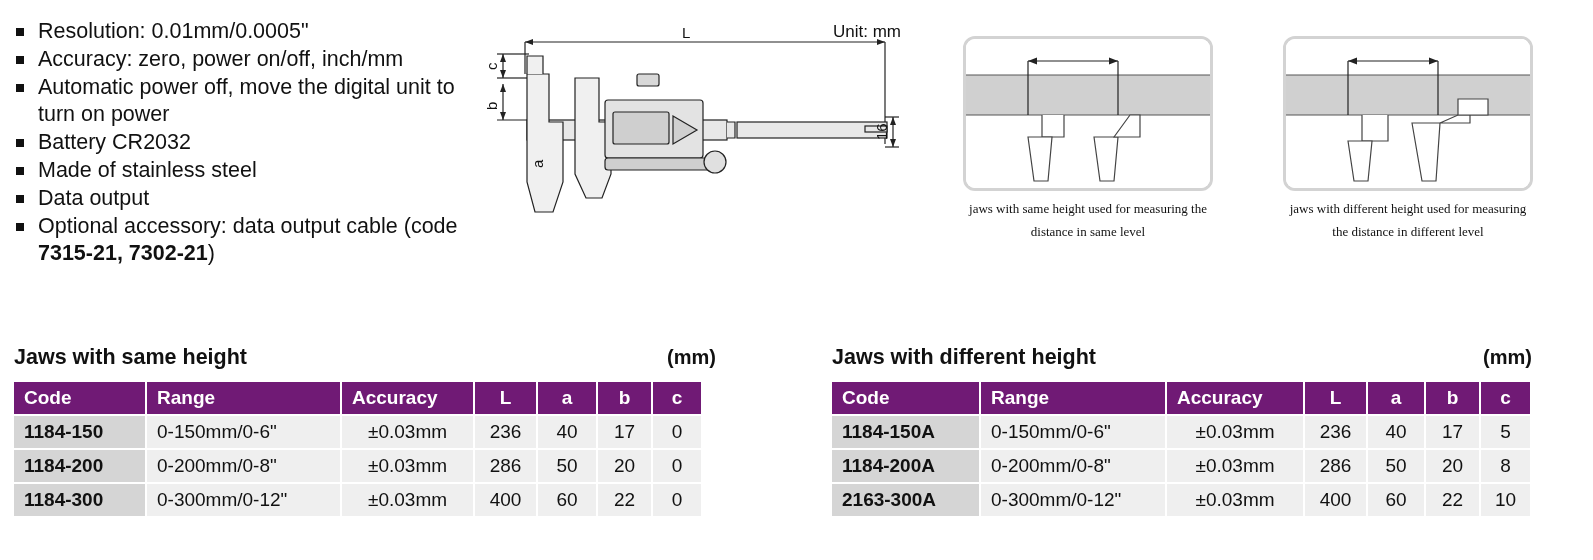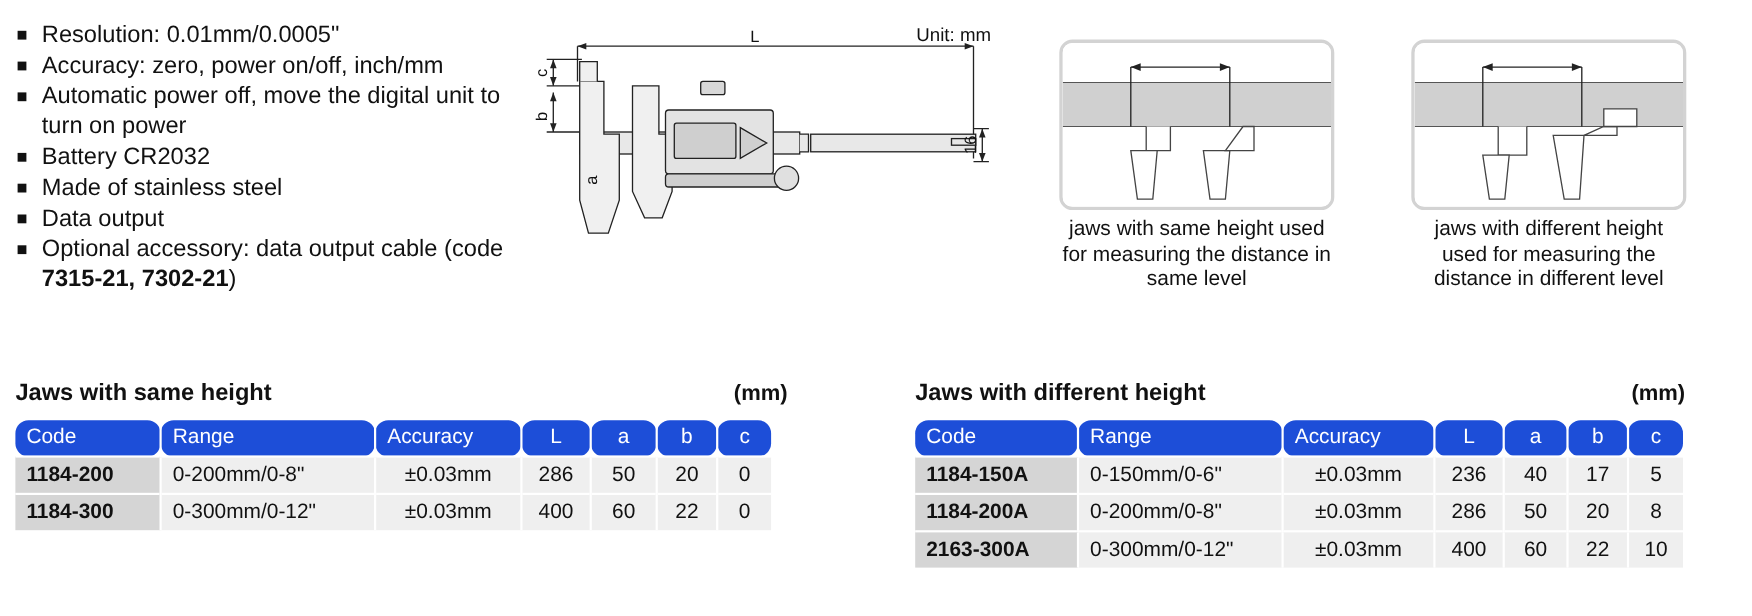--- a/index.html
+++ b/index.html
@@ -84,23 +84,24 @@
     border: 3px solid #d3d3d3;
     border-radius: 12px;
     background: #ffffff;
     box-sizing: border-box;
     overflow: hidden;
     position: relative;
   }
   .jaw-caption {
     margin-top: 7px;
     text-align: center;
-    font-size: 19px;
+    font-size: 13px;
     line-height: 22.5px;
     color: #111;
+    font-family: Liberation Serif, serif;
   }
 
   
   .table-block {
     position: absolute;
     top: 345px;
   }
   .table-block.left  { left: 14px;  width: 702px; }
   .table-block.right { left: 832px; width: 700px; }
 
@@ -120,29 +121,28 @@
     font-weight: bold;
     color: #111;
   }
 
   table.spec {
     border-collapse: collapse;
     table-layout: fixed;
     font-size: 19px;
   }
   table.spec th {
-    background: #1d4ed8;
+    background: #701a75;
     color: #ffffff;
-    font-weight: normal;
+    font-weight: bold;
     text-align: left;
     padding: 5px 10px;
     border-right: 2px solid #ffffff;
     height: 28px;
     box-sizing: border-box;
-    border-radius: 12px;
   }
   table.spec th.c { text-align: center; padding-left: 4px; padding-right: 4px; }
   table.spec th:last-child { border-right: none; }
   table.spec td {
     background: #efefef;
     padding: 5px 10px;
     border-right: 2px solid #ffffff;
     border-top: 2px solid #ffffff;
     color: #111;
     height: 28px;
@@ -335,20 +335,29 @@
           <th>Range</th>
           <th>Accuracy</th>
           <th class="c">L</th>
           <th class="c">a</th>
           <th class="c">b</th>
           <th class="c">c</th>
         </tr>
       </thead>
       <tbody>
         <tr>
+          <td class="code">1184-150</td>
+          <td>0-150mm/0-6"</td>
+          <td class="c">±0.03mm</td>
+          <td class="c">236</td>
+          <td class="c">40</td>
+          <td class="c">17</td>
+          <td class="c">0</td>
+        </tr>
+        <tr>
           <td class="code">1184-200</td>
           <td>0-200mm/0-8"</td>
           <td class="c">±0.03mm</td>
           <td class="c">286</td>
           <td class="c">50</td>
           <td class="c">20</td>
           <td class="c">0</td>
         </tr>
         <tr>
           <td class="code">1184-300</td>

